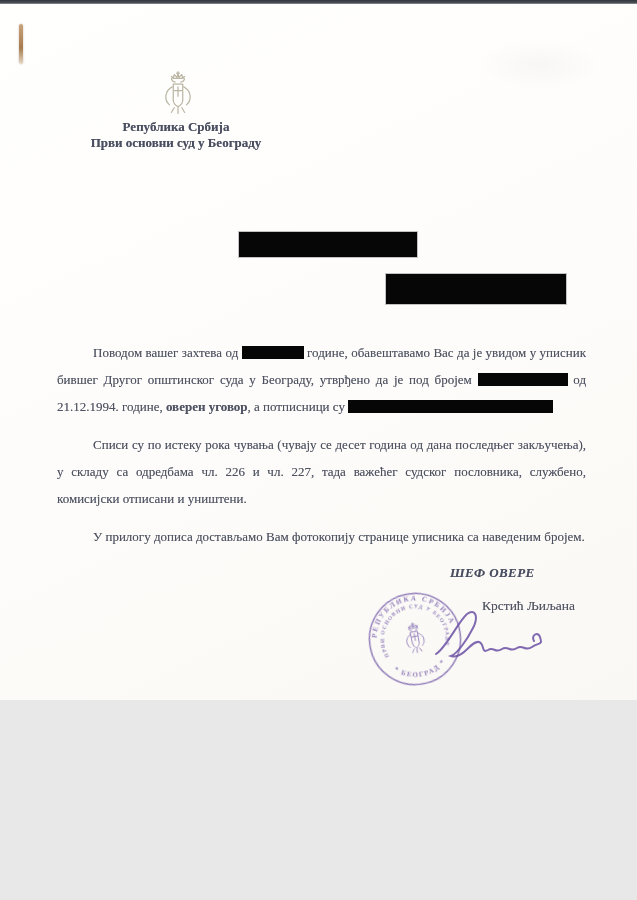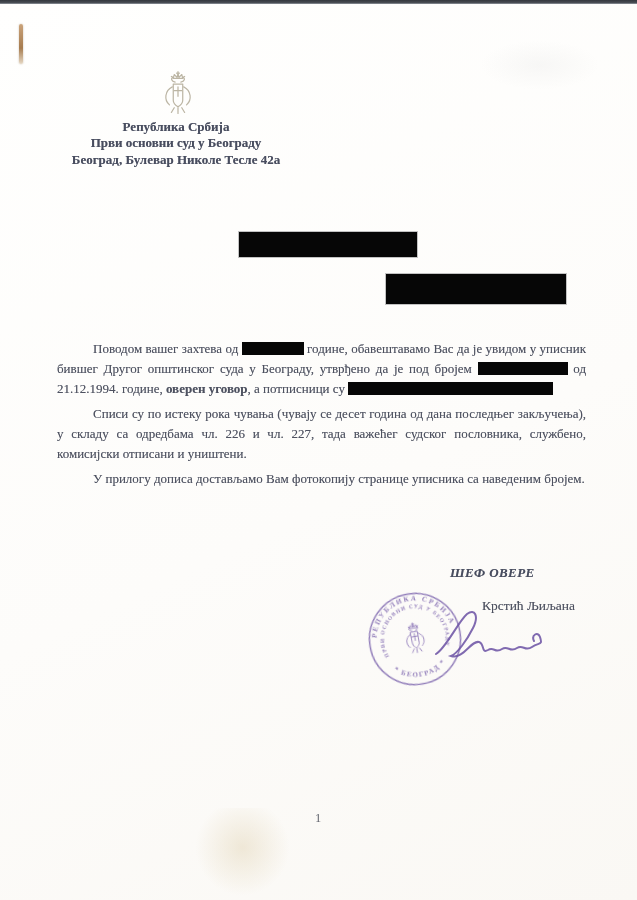--- a/index.html
+++ b/index.html
@@ -1,17 +1,17 @@
 <!DOCTYPE html>
 <html><head>
 <meta charset="utf-8">
 <style>
   html,body { margin:0; padding:0; background:#e8e8e8; }
   .page {
-    position:relative; width:637px; height:900px; margin:0 auto;
+    position:relative; width:637px; height:700px; margin:0 auto;
     background: linear-gradient(155deg,#fffffe 0%, #fdfcfa 55%, #faf8f4 100%);
     overflow:hidden;
     font-family:"Liberation Serif","DejaVu Serif",serif;
     color:#4d5160;
   }
   .scan-edge-top { position:absolute; left:0; top:0; width:637px; height:4px;
     background:linear-gradient(180deg,#33373d 0%, #4a4e55 70%, #9aa0a8 100%); }
   .staple-mark { position:absolute; left:19px; top:24px; width:4px; height:40px;
     background:linear-gradient(180deg,#caa37a,#a67c4f 60%,#e6d8c4); border-radius:2px;
     box-shadow:0 0 2px rgba(120,90,50,.4); }
@@ -24,24 +24,24 @@
   .redact { background:#060606; }
   .redact-abs { position:absolute; border:1px solid #c2c2c2; }
   .r1 { left:238px; top:231px; width:178px; height:25px; }
   .r2 { left:385px; top:273px; width:180px; height:30px; }
   .redact-inline { display:inline-block; height:13px; vertical-align:-2px; }
   .w-date { width:62px; }
   .w-num  { width:90px; }
   .w-sign { width:205px; }
 
   .body-text { position:absolute; left:57px; top:339px; width:529px;
-    font-size:13px; line-height:20px; text-align:justify;
+    font-size:13px; line-height:27px; text-align:justify;
     text-shadow:0 0 .5px rgba(77,81,96,.45); }
   .body-text p { margin:0; text-indent:36px; }
-  .body-text p + p { margin-top:5px; }
+  .body-text p + p { margin-top:11px; }
   .body-text b { font-weight:bold; }
 
   .sig-title { position:absolute; left:450px; top:565px; font-size:13px; font-weight:bold;
     letter-spacing:.4px; color:#484d5f; text-shadow:0 0 .5px rgba(72,77,95,.55);font-style:italic; }
   .sig-name { position:absolute; left:444px; top:598px; font-size:13.5px;
     text-shadow:0 0 .5px rgba(77,81,96,.45);padding-left:38px; }
 
   .stamp { position:absolute; left:366px; top:590px; width:98px; height:98px;
     color:#7b63ad; opacity:.82; transform:rotate(-10deg); filter:blur(.2px); }
   .stamp text { font-family:"Liberation Serif","DejaVu Serif",serif; font-weight:bold; fill:currentColor; }
@@ -78,21 +78,20 @@
   <div class="staple-mark"></div>
   <div class="scan-stain2"></div>
 
   <svg class="coa" viewBox="0 0 38 50">
     <use href="#eagle-shape"></use>
   </svg>
 
   <div class="letterhead">
     <div>Република Србија</div>
     <div>Први основни суд у Београду</div>
-    <div>Београд, Булевар Николе Тесле  42а</div>
   </div>
 
   <div class="redact redact-abs r1"></div>
   <div class="redact redact-abs r2"></div>
 
   <div class="body-text">
     <p><span>Поводом вашег захтева од</span>
       <span class="redact redact-inline w-date"></span>
       <span>године, обавештавамо Вас да је увидом у уписник бившег Другог општинског суда у Београду, утврђено да је под бројем</span>
       <span class="redact redact-inline w-num"></span>

